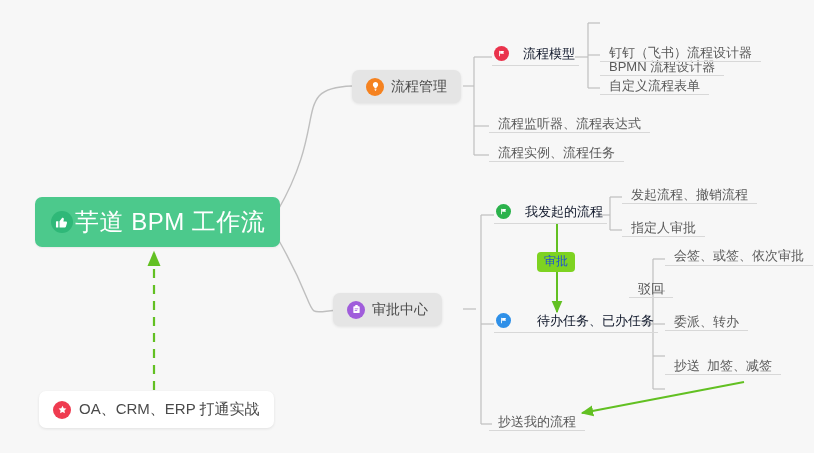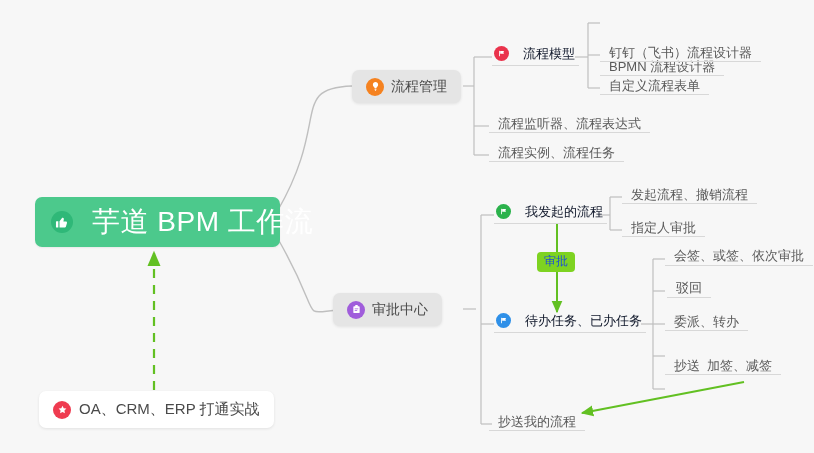--- a/index.html
+++ b/index.html
@@ -19,22 +19,22 @@
     left:35px;top:197px;
     width:245px;height:50px;
     box-sizing:border-box;
     background:#4cc98c;
     border-radius:7px;
     display:flex;align-items:center;
     padding-left:16px;
     box-shadow:0 1px 2px rgba(0,0,0,.06);
   }
   .root-node .label{
-    color:#ffffff;font-size:28px;letter-spacing:.5px;
-    margin-left:19px;white-space:nowrap;
+    color:#ffffff;font-size:24px;letter-spacing:.5px;
+    margin-left:2px;white-space:nowrap;
   }
 
   
   .card{
     position:absolute;
     box-sizing:border-box;
     background:#e5e5e5;
     border-radius:7px;
     display:flex;align-items:center;
     padding:0 14px;
@@ -227,21 +227,21 @@
   <div class="lv3" style="left:494px;top:202px;">
     <span class="cicon sm" style="background:#2bb24c;">
       <svg width="9" height="9" viewBox="0 0 16 16">
         <rect x="3.6" y="3" width="1.5" height="10" rx=".6" fill="#ffffff"></rect>
         <path fill="#ffffff" d="M5.6 3.4h6.3c.3 0 .5.3.4.6l-.9 2 .9 2c.1.3-.1.6-.4.6H5.6V3.4z"></path>
       </svg>
     </span>
     <span class="label">我发起的流程</span>
   </div>
 
-  <div class="lv3" style="left:494px;top:311px;">
+  <div class="lv3" style="left:494px;top:311px;gap:12px;">
     <span class="cicon sm" style="background:#2f90e8;">
       <svg width="9" height="9" viewBox="0 0 16 16">
         <rect x="3.6" y="3" width="1.5" height="10" rx=".6" fill="#ffffff"></rect>
         <path fill="#ffffff" d="M5.6 3.4h6.3c.3 0 .5.3.4.6l-.9 2 .9 2c.1.3-.1.6-.4.6H5.6V3.4z"></path>
       </svg>
     </span>
     <span class="label">待办任务、已办任务</span>
   </div>
 
   <div class="leaf" style="left:489px;top:408px;">
@@ -251,21 +251,21 @@
   <div class="leaf" style="left:622px;top:181px;">
     <span class="label">发起流程、撤销流程</span>
   </div>
   <div class="leaf" style="left:622px;top:214px;">
     <span class="label">指定人审批</span>
   </div>
 
   <div class="leaf" style="left:665px;top:243px;font-family:Liberation Mono, monospace;">
     <span class="label">会签、或签、依次审批</span>
   </div>
-  <div class="leaf" style="left:667px;top:275px;font-family:Liberation Mono, monospace;">
+  <div class="leaf" style="left:629px;top:275px;">
     <span class="label">驳回</span>
   </div>
   <div class="leaf" style="left:665px;top:308px;">
     <span class="label">委派、转办</span>
   </div>
   <div class="leaf" style="left:698px;top:340px;margin-top:12px;">
     <span class="label">加签、减签</span>
   </div>
   <div class="leaf" style="left:665px;top:352px;">
     <span class="label">抄送</span>

